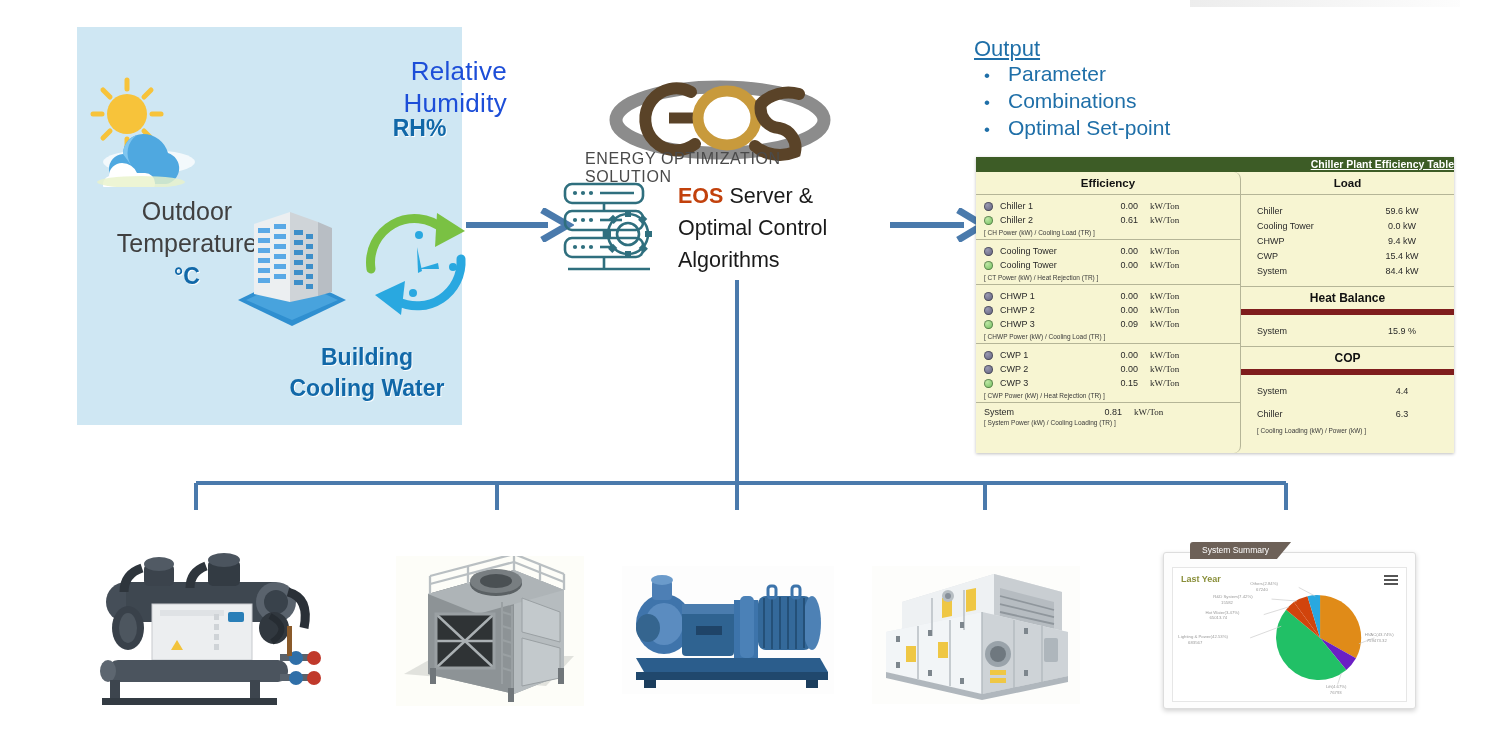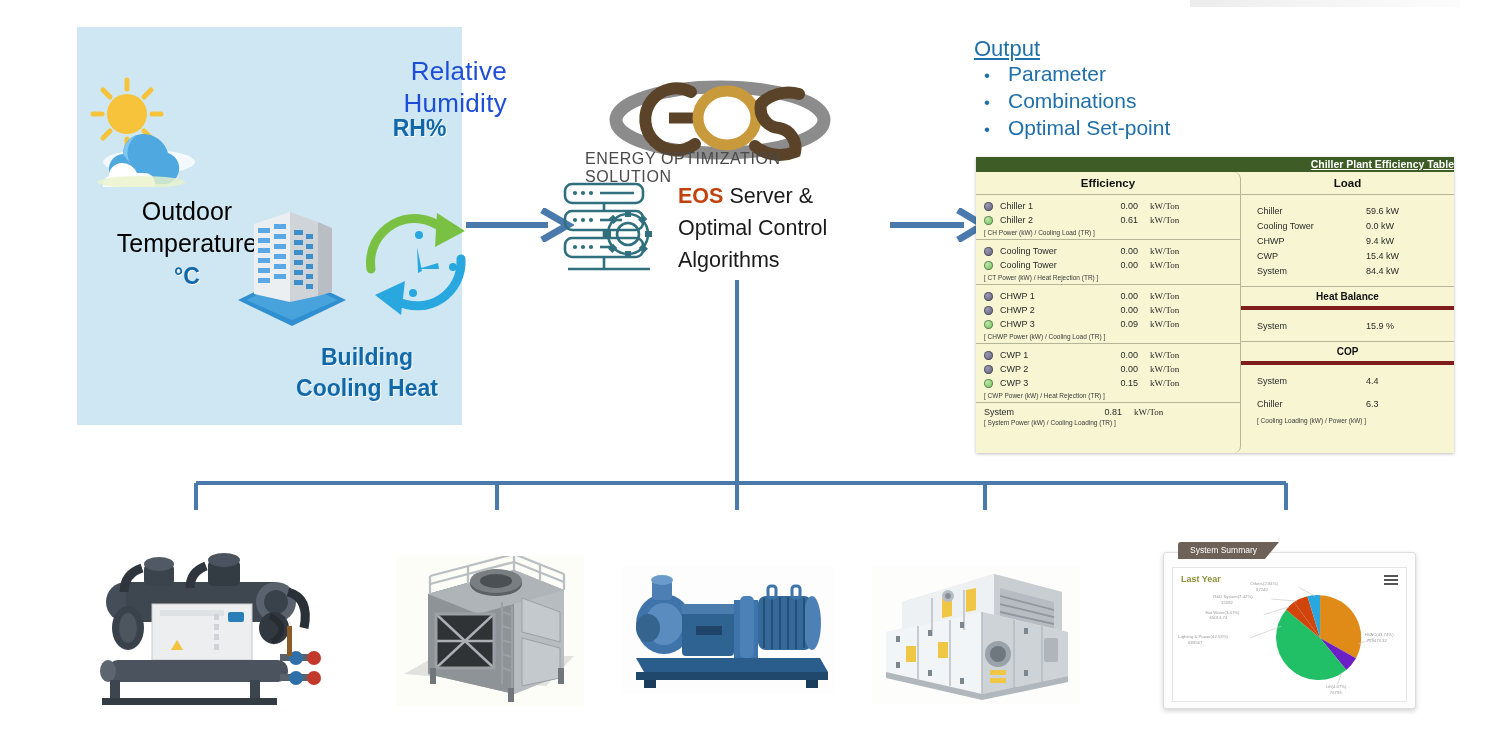--- a/index.html
+++ b/index.html
@@ -24,21 +24,21 @@
     position:absolute; left:255px; top:18px; width:175px; text-align:right;
     color:#1d4ed8; font-size:26px; line-height:32px; letter-spacing:.3px;margin-top:10px;
   }
   .lbl-rh-unit{
     position:absolute; left:255px; top:88px; width:175px; text-align:center;
     color:#1168a8; font-size:23px; font-weight:bold;
     text-shadow:1px 1px 0 rgba(255,255,255,.9);
   }
   .lbl-oat{
     position:absolute; left:10px; top:168px; width:200px; text-align:center;
-    color:#000000; font-size:25px; line-height:32px;
+    color:#404040; font-size:25px; line-height:32px;
   }
   .lbl-oat-unit{
     position:absolute; left:10px; top:236px; width:200px; text-align:center;
     color:#1168a8; font-size:23px; font-weight:bold;
     text-shadow:1px 1px 0 rgba(255,255,255,.9);
   }
   .lbl-bcl{
     position:absolute; left:160px; top:315px; width:260px; text-align:center;
     color:#1168a8; font-size:23px; font-weight:bold; line-height:31px;
     text-shadow:1px 1px 0 rgba(255,255,255,.85);
@@ -103,40 +103,40 @@
   .dot.on{ background:radial-gradient(circle at 35% 32%, #bfe8a6, #6aba57); }
   .cp-name{ width:108px; }
   .cp-val{ width:42px; text-align:right; padding-right:12px; }
   .cp-unit{ width:50px;font-family:Liberation Serif, serif; }
   .cp-note{ font-size:6.5px; color:#3a3a3a; padding:2px 0 1px 8px; }
   .cp-sys{ display:flex; align-items:center; height:14px; padding-left:8px; padding-top:4px; }
   .cp-sys .cp-name{ width:108px; margin-left:0; }
 
   .pw-row{ display:flex; height:15px; padding:0 16px; align-items:center;gap:28px; }
   .pw-name{ flex:1; }
-  .pw-val{ width:72px; text-align:left; }
+  .pw-val{ width:72px; text-align:center; }
   .pw-pad{ height:8px; }
-  .cp-sub{ text-align:center; font-size:10px; font-weight:bold; color:#111;
-           padding:4px 0 4px 0; border-top:1px solid #b5b597; border-bottom:4px solid #7f1d1d; }
+  .cp-sub{ text-align:center; font-size:12px; font-weight:bold; color:#111;
+           padding:4px 0 4px 0; border-top:1px solid #b5b597; border-bottom:6px solid #7f1d1d; }
   .cp-note-r{ font-size:6.5px; color:#3a3a3a; padding:6px 0 0 16px; }
 
   
   .tree{ position:absolute; left:0; top:280px; width:1499px; height:230px; }
 
   
   .equip{ position:absolute; }
 
   
   .dash{
     position:absolute; left:1163px; top:552px; width:253px; height:157px;
     background:#fdfdfd; border:1px solid #dddddd; border-radius:3px;
     box-shadow:0 2px 5px rgba(0,0,0,.18);
   }
   .dash-tab{
-    position:absolute; left:14px; top:-11px; height:17px; padding:0 22px 0 12px;
+    position:absolute; left:26px; top:-11px; height:17px; padding:0 22px 0 12px;
     background:#6d6158; color:#fff; font-size:8.5px; line-height:17px;
     border-radius:3px 0 0 0;
     clip-path:polygon(0 0, 100% 0, 86% 100%, 0 100%);
   }
   .dash-body{ position:absolute; left:8px; top:14px; right:8px; bottom:6px;
     background:#ffffff; border:1px solid #e6e6e6; }
   .dash-title{ position:absolute; left:8px; top:6px; font-size:9px;
     color:#8a8f3a; font-weight:bold; }
   .hamburger{ position:absolute; right:8px; top:7px; width:14px; }
   .hamburger span{ display:block; height:1.6px; background:#555; margin-bottom:2.6px; }
@@ -232,21 +232,21 @@
       <circle cx="62" cy="28" r="4"></circle>
         <circle cx="96" cy="60" r="4"></circle>
         <circle cx="56" cy="86" r="4"></circle>
       <path d="M60 40 l5 24 l-4 2 z"></path>
       <path d="M61 62 l20 -6 l1 6 z"></path>
     </g>
   </svg>
 
   <div class="lbl-bcl">
     <div>Building</div>
-    <div>Cooling Heat</div>
+    <div>Cooling Water</div>
   </div>
 </div>
 
 <svg class="arrow" style="left:464px; top:208px; width:110px;" viewBox="0 0 110 34">
   <line x1="2" y1="17" x2="84" y2="17" stroke="#4a7aac" stroke-width="6"></line>
   <polyline points="78,2 104,17 78,32" fill="none" stroke="#4a7aac" stroke-width="7" stroke-linejoin="miter"></polyline>
 </svg>
 
 <svg class="eos-logo" viewBox="0 0 250 115">
   <ellipse cx="125" cy="62" rx="104" ry="33" fill="none" stroke="#8c8c8c" stroke-width="13"></ellipse>

